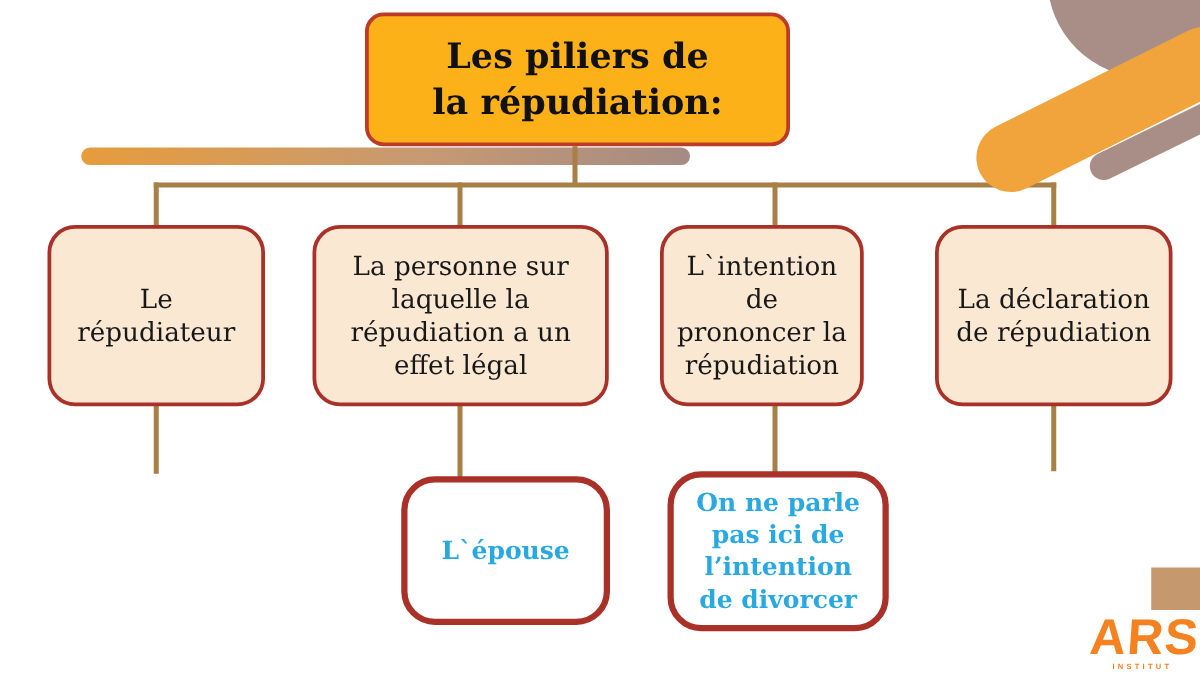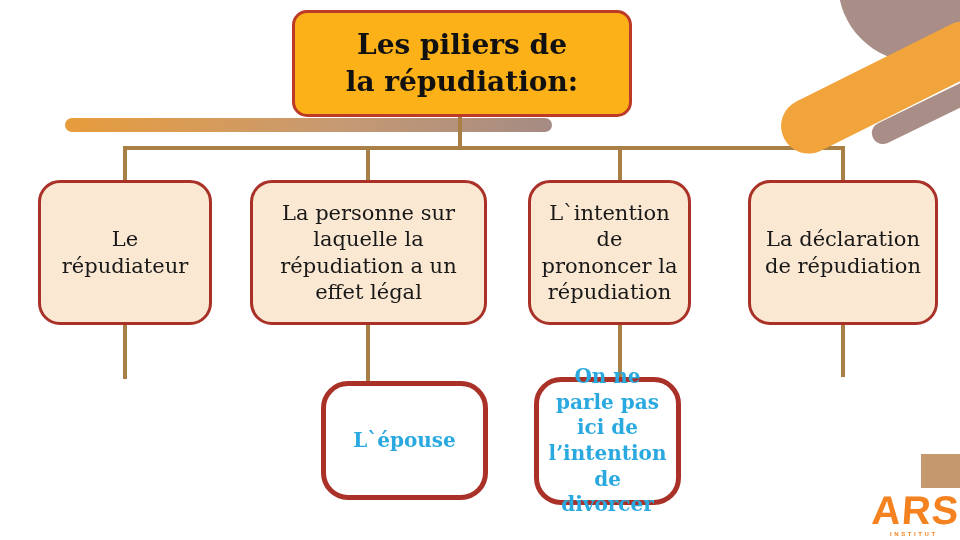--- a/index.html
+++ b/index.html
@@ -51,21 +51,21 @@
   .pillar-2{left:250px;width:237px;}
   .pillar-3{left:528px;width:163px;}
   .pillar-4{left:748px;width:190px;}
   .detail{
     background:#ffffff;border:5px solid #A93128;border-radius:27px;
     font-size:20px;font-weight:bold;color:#2AA9E0;line-height:1.28;
     padding:6px 12px;
   }
   .detail-1{left:36px;top:377px;width:182px;height:131px;}
   .detail-2{left:289px;top:381px;width:167px;height:119px;margin-left:32px;}
-  .detail-3{left:534px;top:377px;width:147px;height:128px;}
+  .detail-3{left:534px;top:377px;width:177px;height:128px;}
   .detail-4{left:739px;top:375px;width:197px;height:149px;}
   
   .logo{
     position:absolute;left:872px;top:490px;z-index:1;color:#F58220;
     font-family:"Liberation Sans",sans-serif;text-align:left;
   }
   .logo-main{font-size:40px;font-weight:bold;letter-spacing:1px;line-height:1;
     transform:skewX(-4deg);}
   .logo-sub{font-size:6px;font-weight:bold;letter-spacing:2.6px;margin-top:1px;
     margin-left:18px;}

